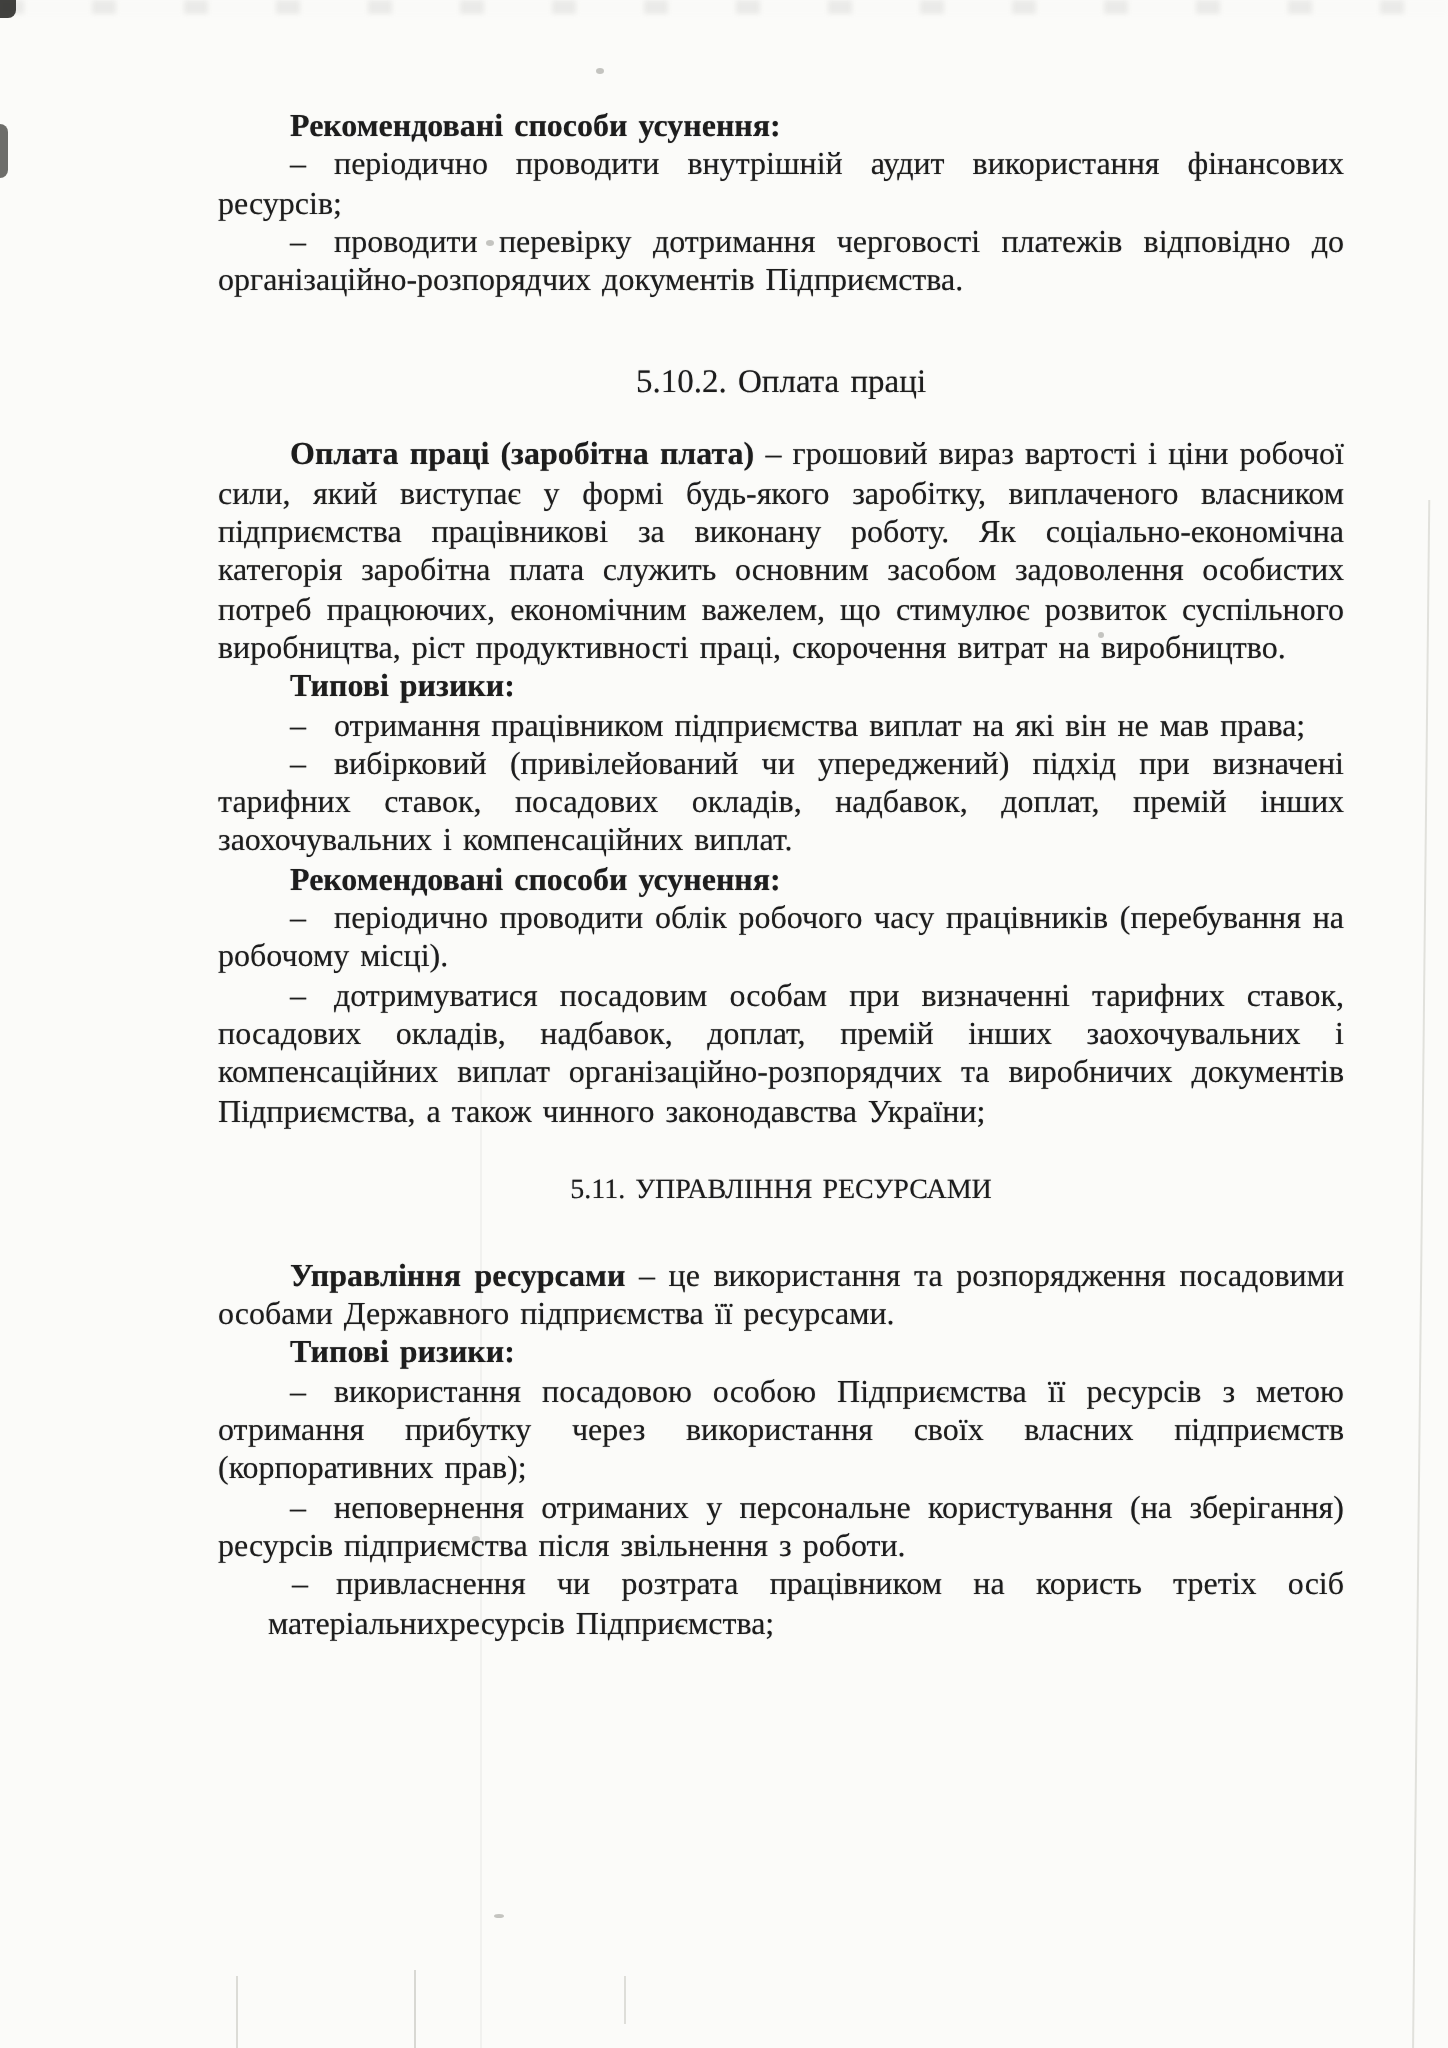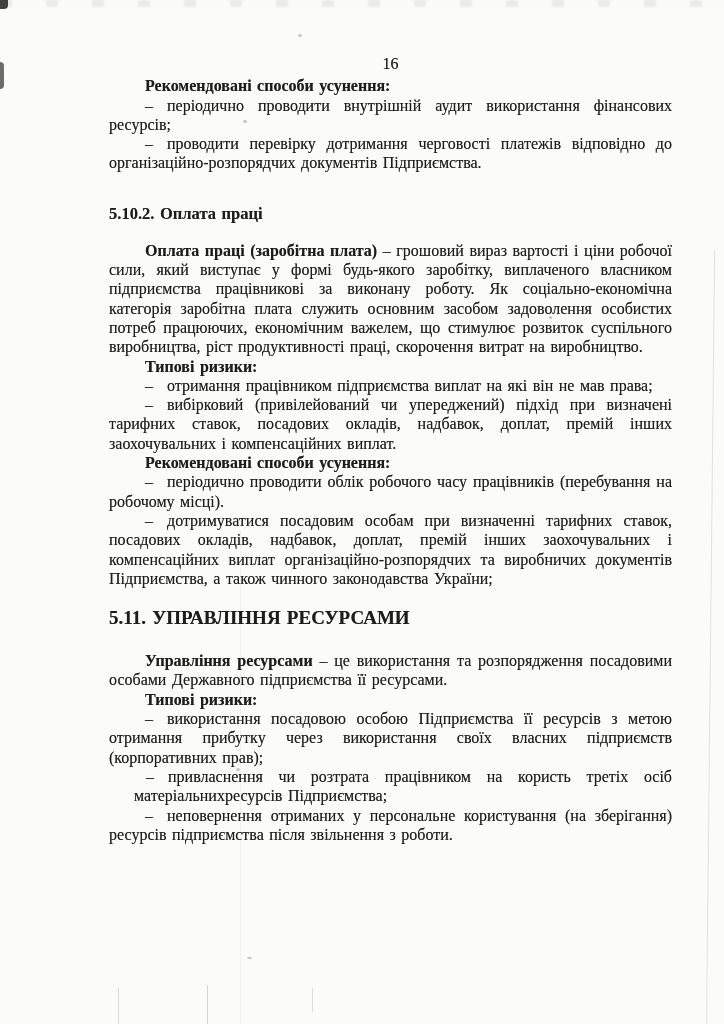--- a/index.html
+++ b/index.html
@@ -25,25 +25,25 @@
   }
   .page-number {
     text-align: center;
     margin-bottom: 3px;
   }
   p { margin: 0; text-align: justify; text-indent: 36px; }
   p.label { font-weight: bold; text-align: left; }
   .bullet .gap { display: inline-block; width: 14px; }
   .bullet.cont-indent { padding-left: 25px; text-indent: 12px; }
   h2, h3 {
-    margin: 0; font-weight: bold; 
+    margin: 0; font-weight: normal; text-align: center;
     text-indent: 0; font-size: 16.5px; line-height: 20px;
   }
   .h-5102 { margin: 31px 0 17px; }
-  .h-511  { margin: 20px 0 23px; font-size: 19px; }
+  .h-511  { margin: 20px 0 23px; font-size: 14px; }
   .h-5111 { margin: 21px 0 17px; }
   .lead { font-weight: bold; margin-top: 48px; }
 
   
   .artifact { position: absolute; pointer-events: none; }
   .top-smudge {
     top: 0; left: 0; width: 724px; height: 7px;
     background: repeating-linear-gradient(90deg,
       rgba(110,110,108,0.22) 0 12px,
       rgba(205,205,202,0.04) 12px 46px);
@@ -87,21 +87,20 @@
   <div class="artifact fold-center"></div>
   <div class="artifact edge-line"></div>
   <div class="artifact speck speck-1"></div>
   <div class="artifact speck speck-2"></div>
   <div class="artifact speck speck-3"></div>
   <div class="artifact speck speck-4"></div>
   <div class="artifact speck speck-5"></div>
 
   <div class="text-body">
 
-    <div class="page-number">16</div>
 
     <p class="label">Рекомендовані способи усунення:</p>
 
     <p class="bullet"><span>–</span><span class="gap"></span><span>періодично проводити внутрішній аудит використання фінансових ресурсів;</span></p>
 
     <p class="bullet"><span>–</span><span class="gap"></span><span>проводити перевірку дотримання черговості платежів відповідно до організаційно-розпорядчих документів Підприємства.</span></p>
 
     <h2 class="h-5102">5.10.2. Оплата праці</h2>
 
     <p><span class="lead">Оплата праці (заробітна плата)</span><span> – грошовий вираз вартості і ціни робочої сили, який виступає у формі будь-якого заробітку, виплаченого власником підприємства працівникові за виконану роботу. Як соціально-економічна категорія заробітна плата служить основним засобом задоволення особистих потреб працюючих, економічним важелем, що стимулює розвиток суспільного виробництва, ріст продуктивності праці, скорочення витрат на виробництво.</span></p>
@@ -121,18 +120,18 @@
     <h2 class="h-511">5.11. УПРАВЛІННЯ РЕСУРСАМИ</h2>
 
     <p><span class="lead">Управління ресурсами</span><span> – це використання та розпорядження посадовими особами Державного підприємства її ресурсами.</span></p>
 
 
     <p class="label">Типові ризики:</p>
 
 
     <p class="bullet"><span>–</span><span class="gap"></span><span>використання посадовою особою Підприємства її ресурсів з метою отримання прибутку через використання своїх власних підприємств (корпоративних прав);</span></p>
 
+    <p class="bullet"><span>–</span><span class="gap"></span><span>неповернення отриманих у персональне користування (на зберігання) ресурсів підприємства після звільнення з роботи.</span></p>
+
     <p class="bullet cont-indent"><span>–</span><span class="gap"></span><span>привласнення чи розтрата працівником на користь третіх осіб матеріальнихресурсів Підприємства;</span></p>
-
-    <p class="bullet"><span>–</span><span class="gap"></span><span>неповернення отриманих у персональне користування (на зберігання) ресурсів підприємства після звільнення з роботи.</span></p>
 
   </div>
 </div>
 
 </body></html>

